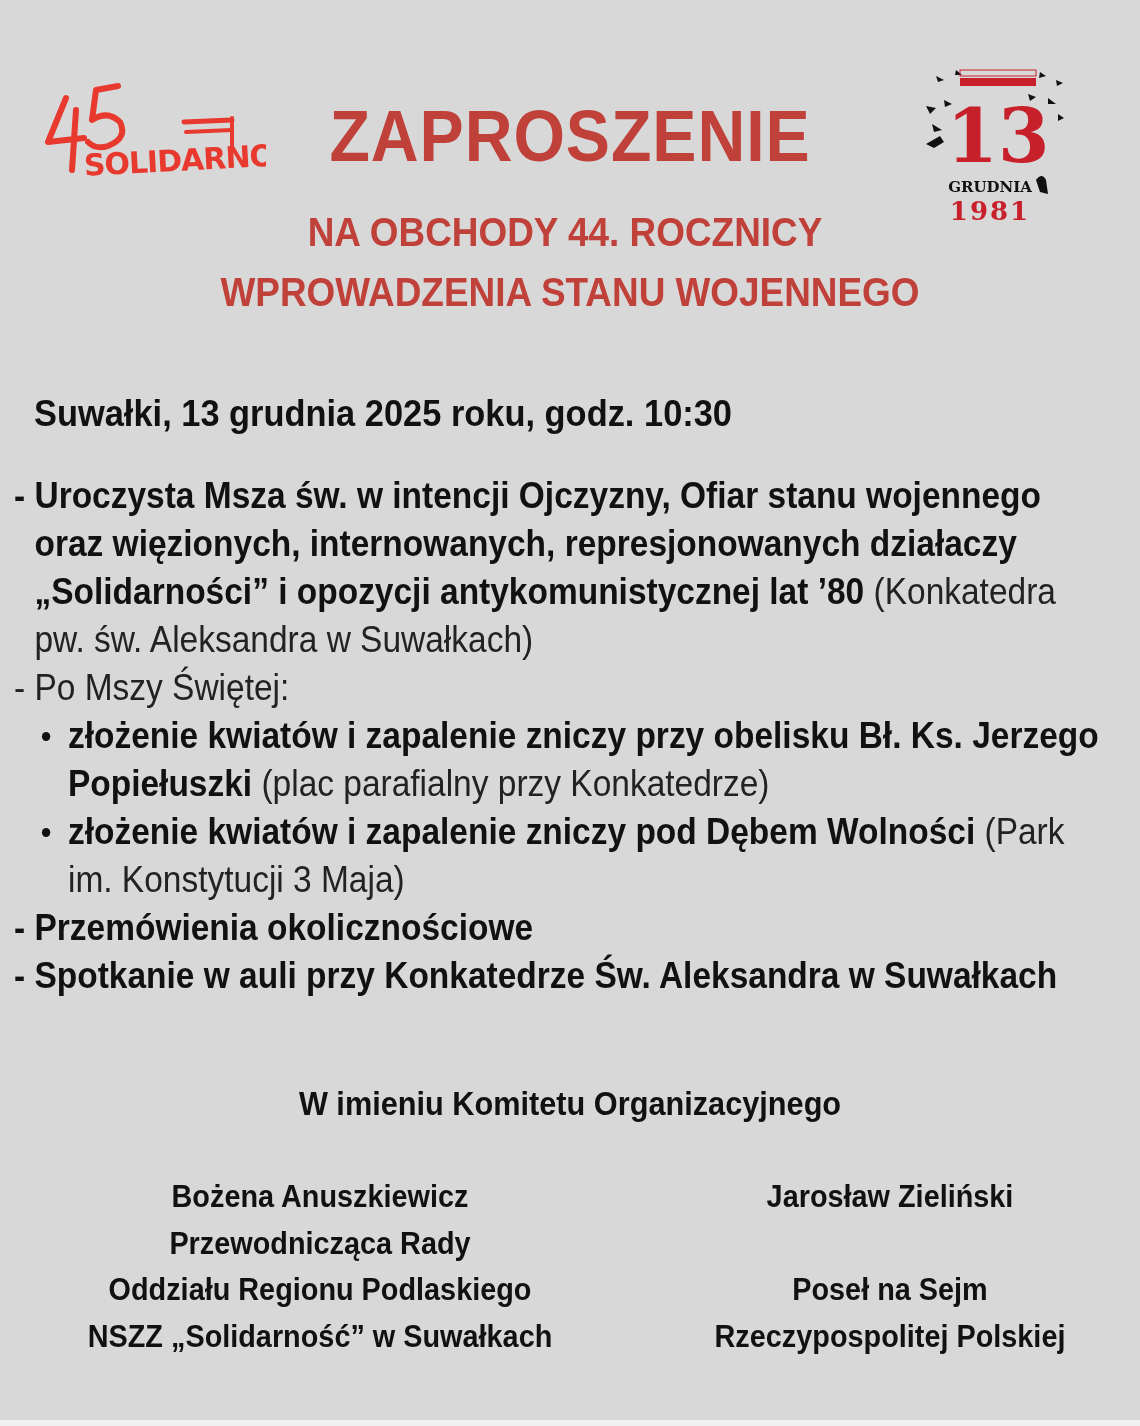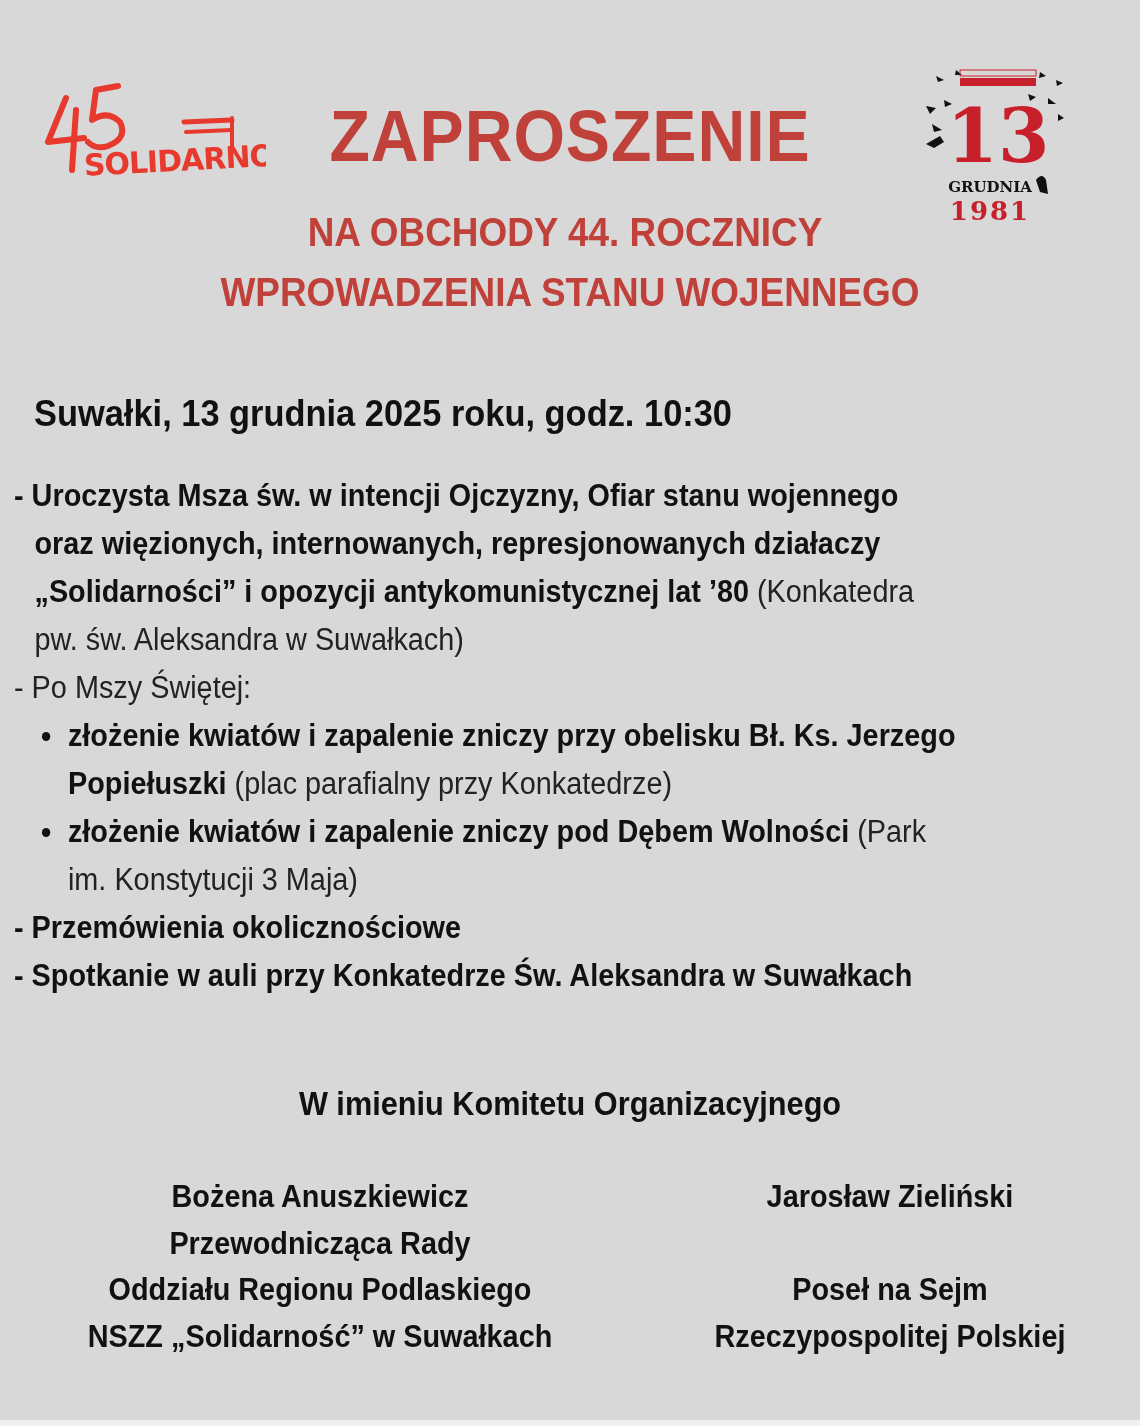--- a/index.html
+++ b/index.html
@@ -17,21 +17,21 @@
   .subtitle { position: absolute; left: 80px; width: 980px; text-align: center; color: #c0403a;
               font-size: 41px; font-weight: bold; line-height: 48px; transform: scaleX(0.9); transform-origin: center; }
   .subtitle.l1 { top: 208px; left: 70px; width: 990px; }
   .subtitle.l2 { top: 268px; }
 
   
   .dateline { position: absolute; left: 34px; top: 392px; font-size: 37px; font-weight: bold; line-height: 44px;
               transform: scaleX(0.93); transform-origin: left center; white-space: nowrap; }
 
   
-  .program { position: absolute; left: 14px; top: 472px; width: 1120px; font-size: 31px; line-height: 48px; }
+  .program { position: absolute; left: 14px; top: 472px; width: 1120px; font-size: 36px; line-height: 48px; }
   .row { white-space: nowrap; transform: scaleX(0.93); transform-origin: left center; }
   .b { font-weight: bold; }
   .n { font-weight: normal; color: #222; }
   .indent1 { padding-left: 22px; }
   .bullet-row { position: relative; padding-left: 58px; }
   .bullet-dot { position: absolute; left: 30px; top: 20px; width: 9px; height: 9px; border-radius: 50%; background: #111; }
   .indent2 { padding-left: 58px; }
 
   
   .sig-head { position: absolute; left: 0; top: 1082px; width: 1140px; text-align: center; font-size: 33px;

